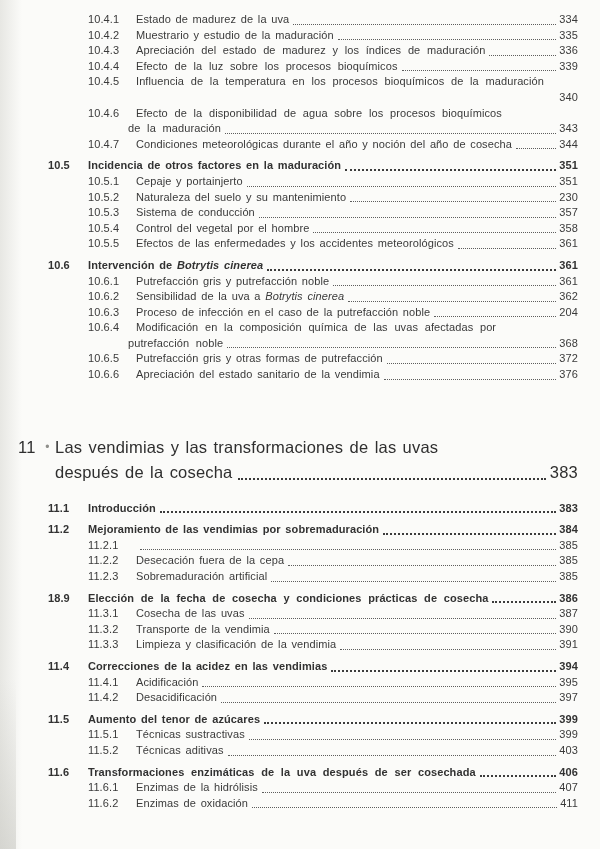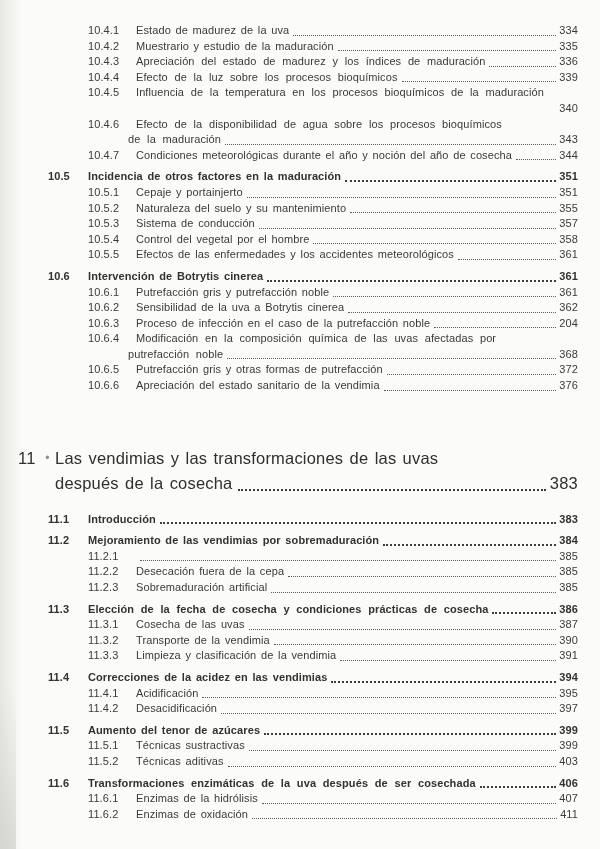--- a/index.html
+++ b/index.html
@@ -1,30 +1,30 @@
 <!DOCTYPE html>
 <html><head>
 <meta charset="utf-8">
 <style>
   html,body{margin:0;padding:0;}
   body{font-family:"Liberation Sans", sans-serif; background:#ffffff;}
   .page{position:relative;width:600px;height:849px;background:#fbfbf9;overflow:hidden;
-        box-sizing:border-box;padding-top:23px;}
+        box-sizing:border-box;padding-top:12px;}
   .edge-left{position:absolute;left:0;top:0;bottom:0;width:22px;
         background:linear-gradient(to right,#e7e7e3,rgba(231,231,227,0));pointer-events:none;}
   .edge-left-bottom{position:absolute;left:0;bottom:0;width:16px;height:170px;
         background:linear-gradient(to top,rgba(198,198,192,.55),rgba(198,198,192,0));pointer-events:none;}
   .toc{position:relative;}
   .row{display:flex;font-size:11px;line-height:15.6px;color:#3a3a3a;
        letter-spacing:.1px;word-spacing:1.5px;box-sizing:border-box;padding-right:22px;}
   .row .num{flex:0 0 auto;}
   .row .body{flex:1;display:flex;flex-direction:column;min-width:0;}
   .line{display:flex;align-items:flex-end;}
   .title{white-space:pre-wrap;}
-  .title .it{}
+  .title .it{font-style:italic;}
   .justify .title{word-spacing:3.5px;}
   .leader{flex:1;min-width:10px;border-bottom:1.6px dotted #5d5d5d;margin:0 3px 3px 4px;}
   .pg{flex:0 0 auto;}
   .row.sub{margin-left:88px;}
   .row.sub .num{width:48px;}
   .row.sub .line2{margin-left:-8px;}
   .row.sect{margin-left:48px;font-weight:bold;margin-top:6px;color:#323232;}
   .row.sect .num{width:40px;}
   .row.sect .leader{border-bottom:2px dotted #3c3c3c;margin-bottom:3px;}
   .row.chapter{margin-left:18px;margin-top:52px;margin-bottom:16px;
@@ -136,21 +136,21 @@
             <span class="pg">351</span>
           </span>
         </span>
       </div>
       <div class="row sub">
         <span class="num">10.5.2</span>
         <span class="body">
           <span class="line line1">
             <span class="title"><span class="seg">Naturaleza del suelo y su mantenimiento</span></span>
             <span class="leader"></span>
-            <span class="pg">355</span>
+            <span class="pg">230</span>
           </span>
         </span>
       </div>
       <div class="row sub">
         <span class="num">10.5.3</span>
         <span class="body">
           <span class="line line1">
             <span class="title"><span class="seg">Sistema de conducción</span></span>
             <span class="leader"></span>
             <span class="pg">357</span>
@@ -307,21 +307,21 @@
         <span class="num">11.2.3</span>
         <span class="body">
           <span class="line line1">
             <span class="title"><span class="seg">Sobremaduración artificial</span></span>
             <span class="leader"></span>
             <span class="pg">385</span>
           </span>
         </span>
       </div>
       <div class="row sect justify">
-        <span class="num">11.3</span>
+        <span class="num">18.9</span>
         <span class="body">
           <span class="line line1">
             <span class="title"><span class="seg">Elección de la fecha de cosecha y condiciones prácticas de cosecha</span></span>
             <span class="leader"></span>
             <span class="pg">386</span>
           </span>
         </span>
       </div>
       <div class="row sub">
         <span class="num">11.3.1</span>

